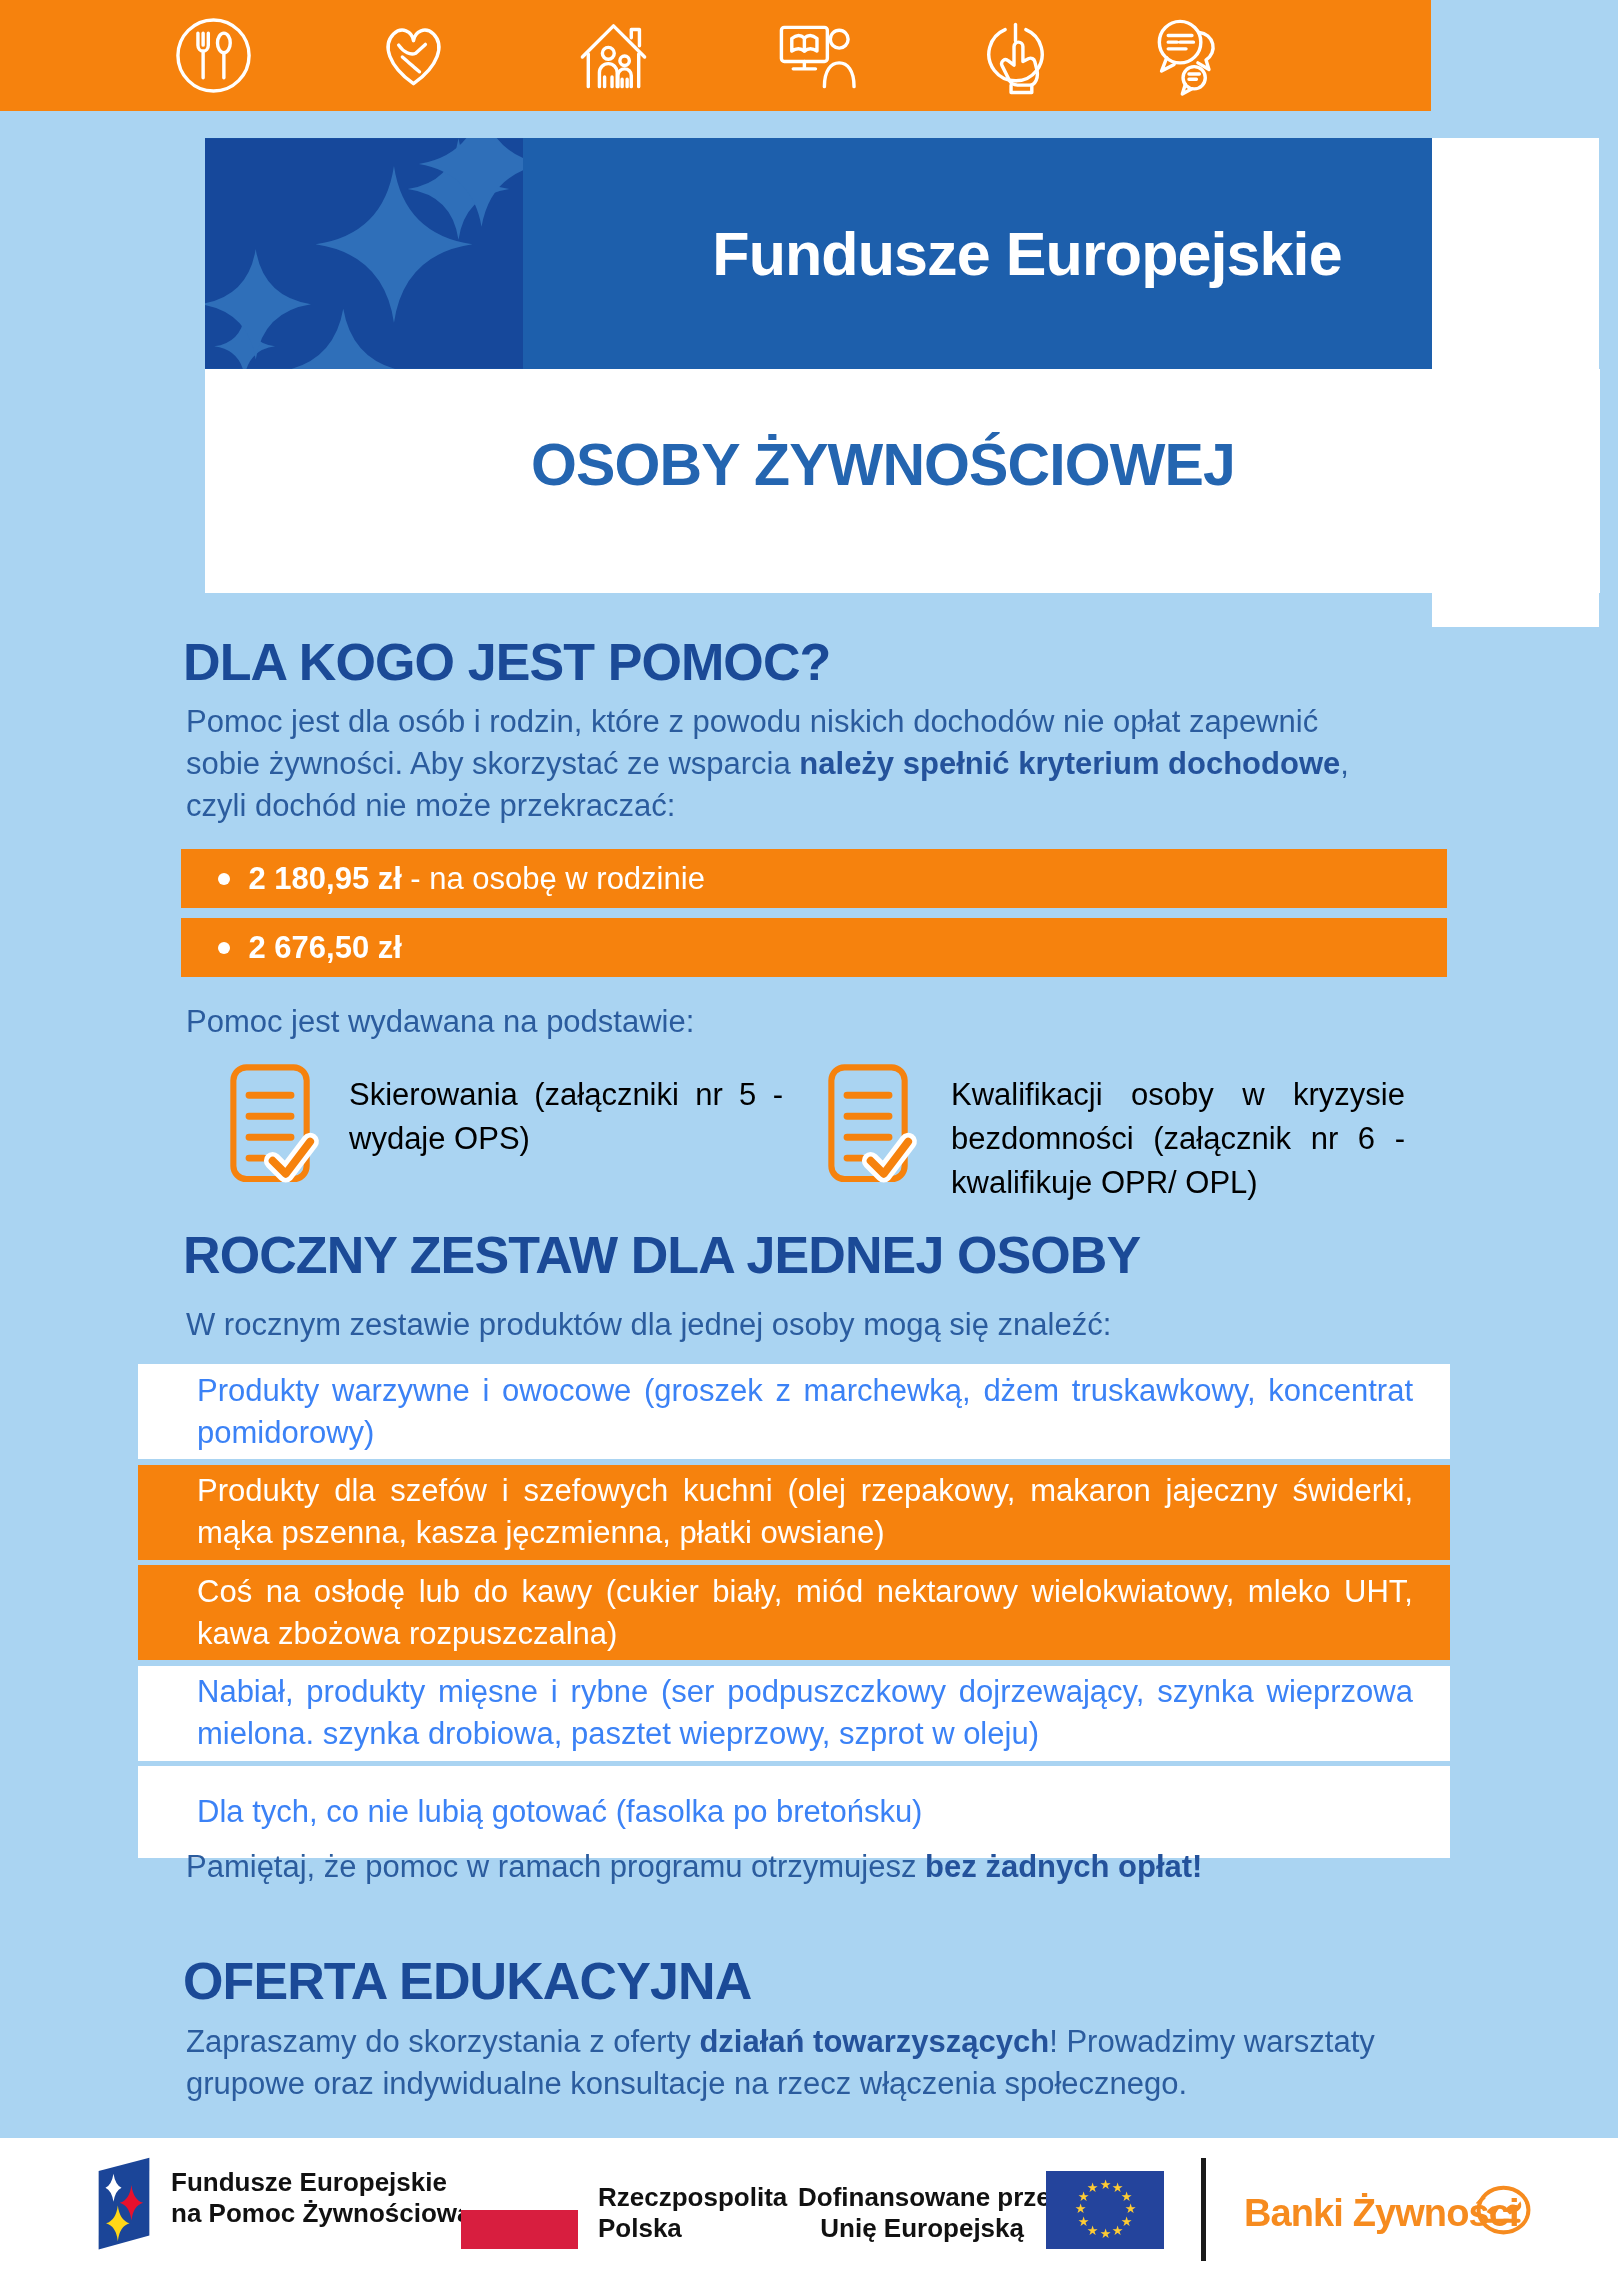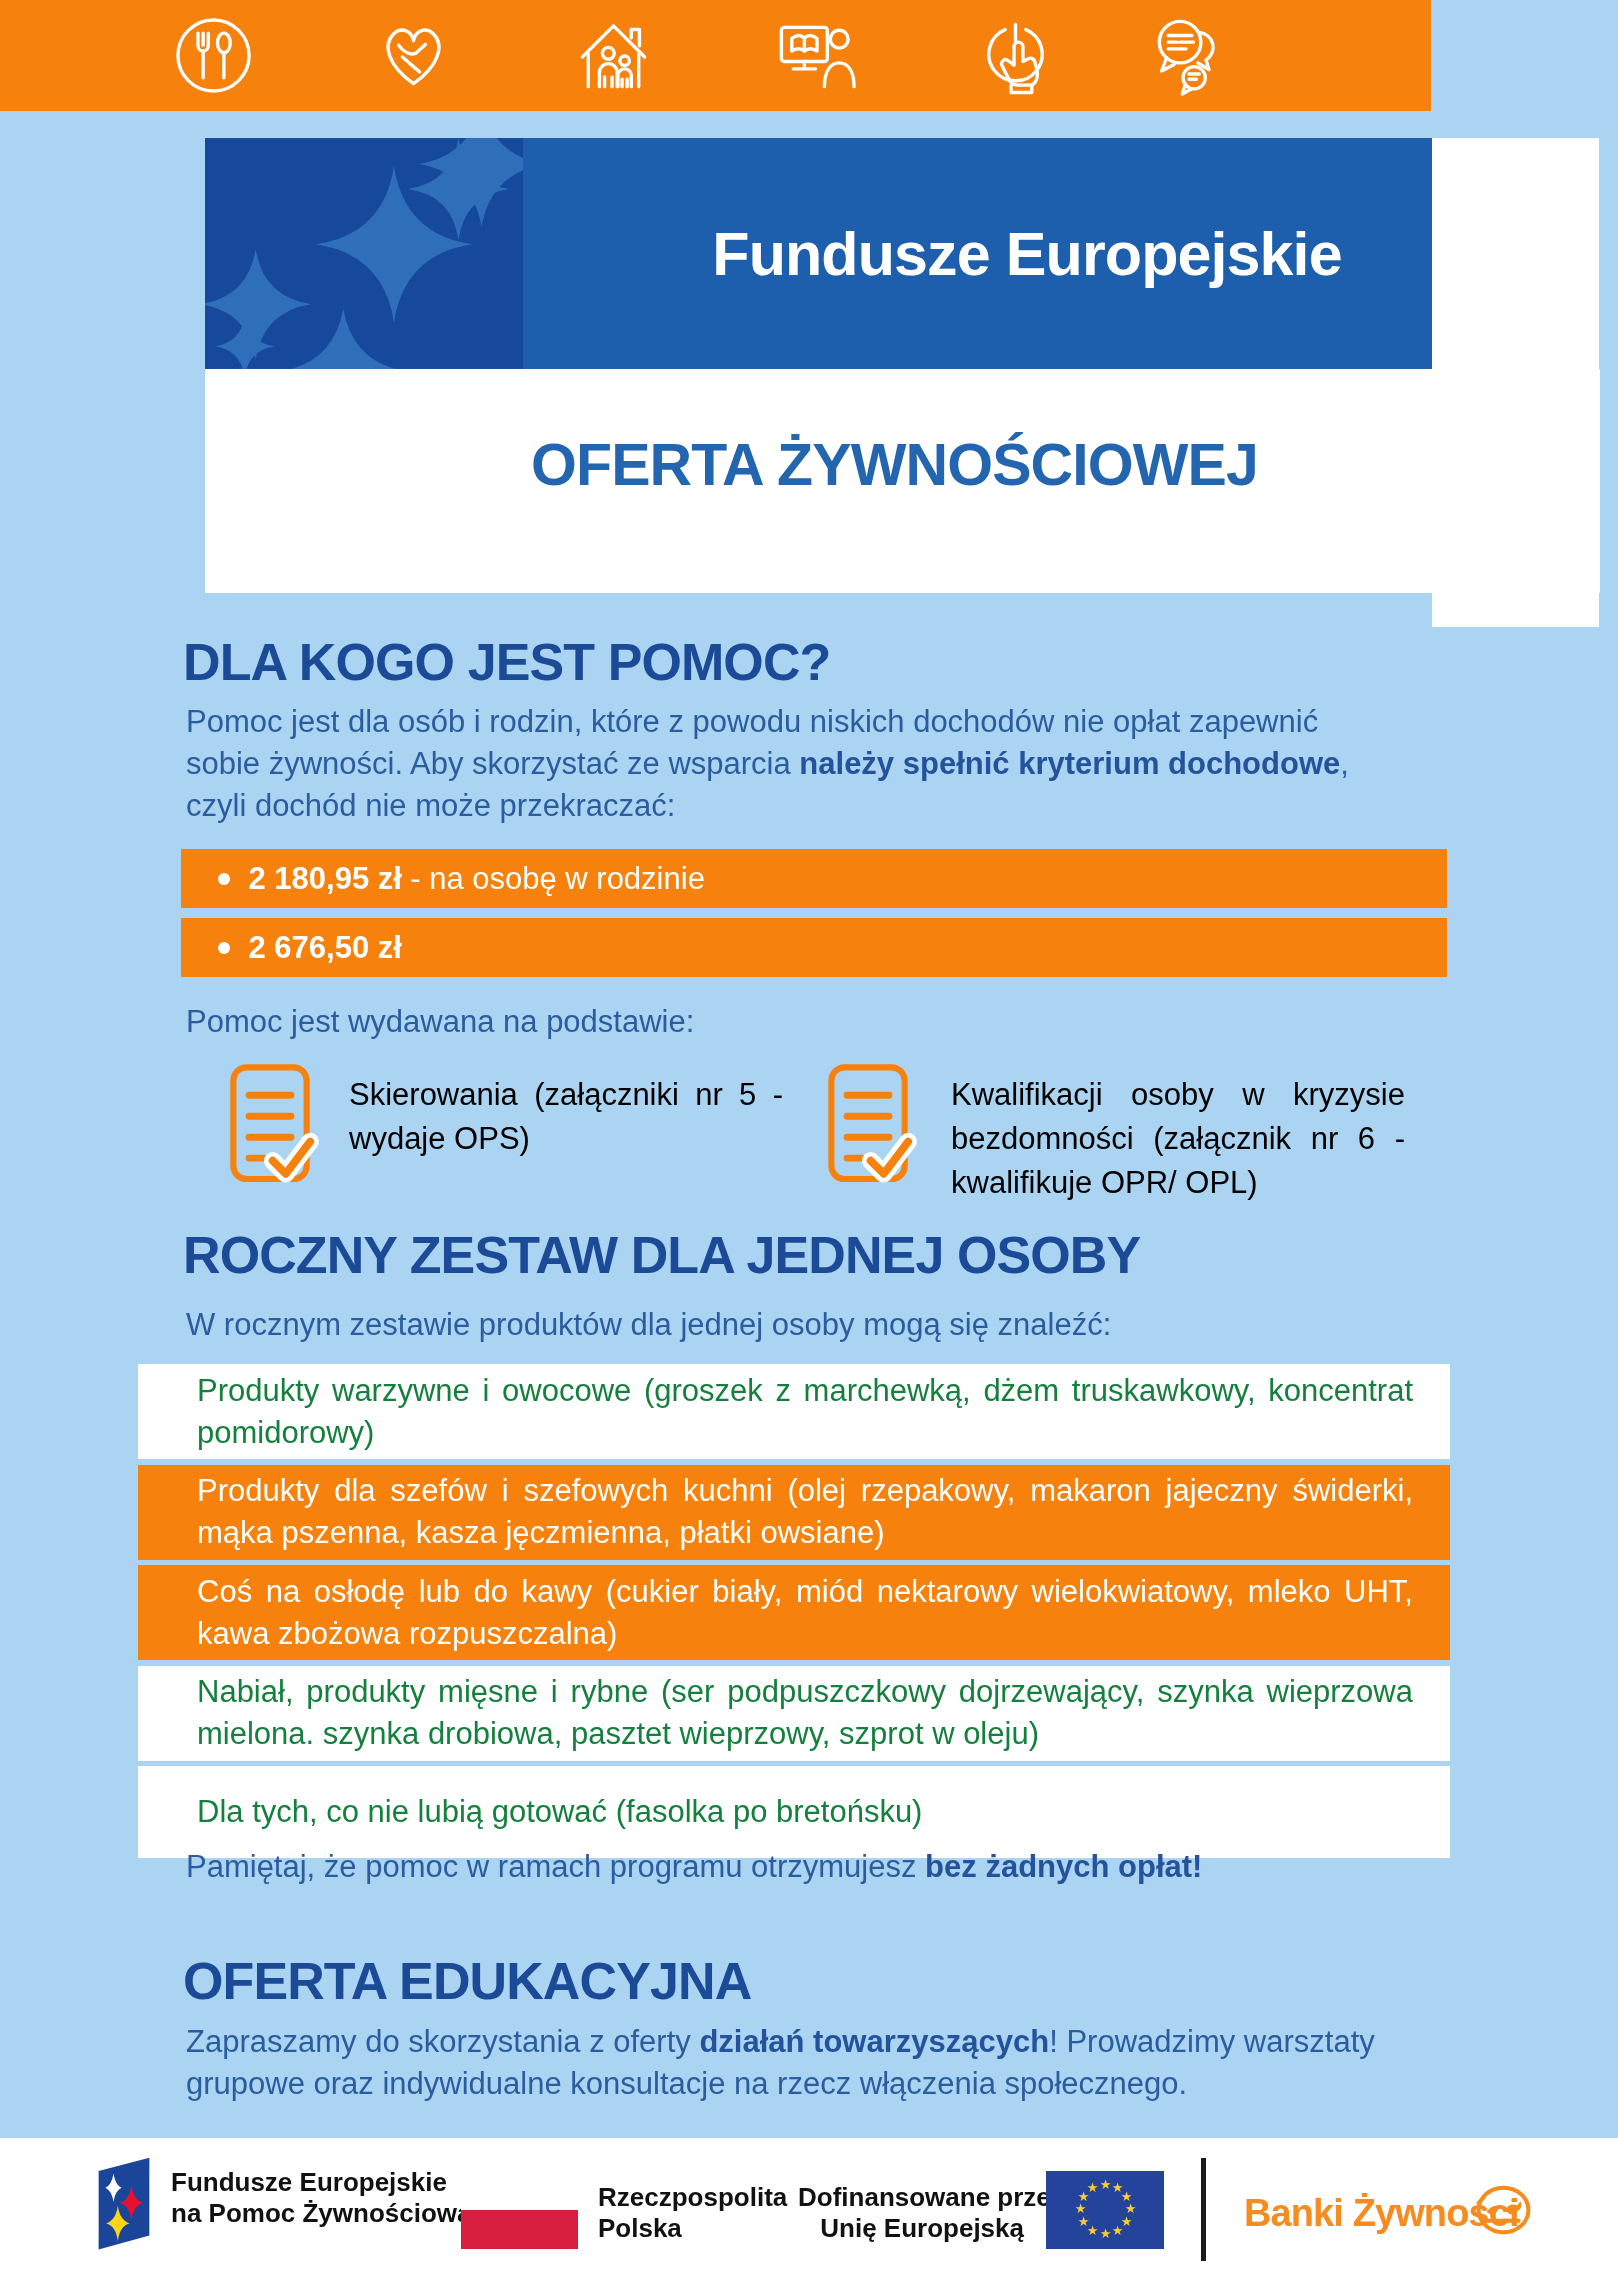--- a/index.html
+++ b/index.html
@@ -37,21 +37,21 @@
   .tbar .rest{white-space:nowrap;}
 
   
   .basis-icon{position:absolute;width:96px;height:137px;}
   .basis-text{position:absolute;font-size:31px;color:#000000;line-height:44px;text-align:justify;}
 
   
   .rows{position:absolute;left:138px;top:1364px;width:1312px;}
   .prow{box-sizing:border-box;width:100%;min-height:92px;margin-bottom:5.5px;display:flex;align-items:center;
         padding:5.5px 37px 5.5px 59px;font-size:31px;line-height:42px;}
-  .prow.white{background:#ffffff;color:#15803d;}
+  .prow.white{background:#ffffff;color:#3b82f6;}
   .prow.orange{background:#F6820D;color:#ffffff;}
   .prow .ptxt{text-align:justify;width:100%;}
 
   .note{position:absolute;left:186px;top:1846px;font-size:31px;color:#2B5C9E;line-height:42px;white-space:nowrap;}
 
   
   .footer{position:absolute;left:0;top:2138px;width:1619px;height:150px;background:#ffffff;}
   .f-item{position:absolute;}
   .f-text{font-size:26px;color:#111111;font-weight:700;line-height:31px;white-space:nowrap;}
   .f-text.norm{font-weight:600;}
@@ -142,21 +142,21 @@
           <path d="M150,185 Q160,243 218,253 Q160,263 150,321 Q140,263 82,253 Q140,243 150,185 Z"></path>
           <path d="M55,120 Q63,172 115,180 Q63,188 55,240 Q47,188 -5,180 Q47,172 55,120 Z"></path>
         </g>
       </svg>
     </span>
     <span class="title">Fundusze Europejskie</span>
   </div>
 
   <div class="hero-box"></div>
   <div class="hero-text">
-    <div>OFERTA ŻYWNOŚCIOWEJ</div>
+    <div>OSOBY ŻYWNOŚCIOWEJ</div>
   </div>
 
   <div class="h2" style="top:636px">DLA KOGO JEST POMOC?</div>
 
   <div class="para" style="top:701px;width:1191px"><span>Pomoc jest dla osób i rodzin, które z powodu niskich dochodów nie opłat zapewnić sobie żywności.  Aby skorzystać ze wsparcia </span><b>należy spełnić kryterium dochodowe</b><span>, czyli dochód nie może przekraczać:</span></div>
 
   <div class="tbar" style="top:849px">
     <span class="dot"></span>
     <span class="amt">2 180,95 zł</span>
     <span class="rest">- na osobę w rodzinie</span>

